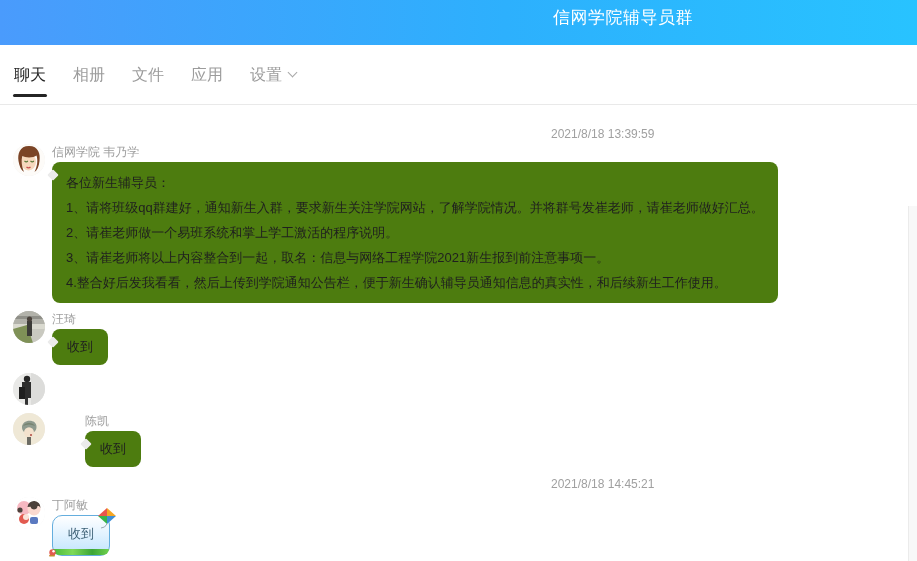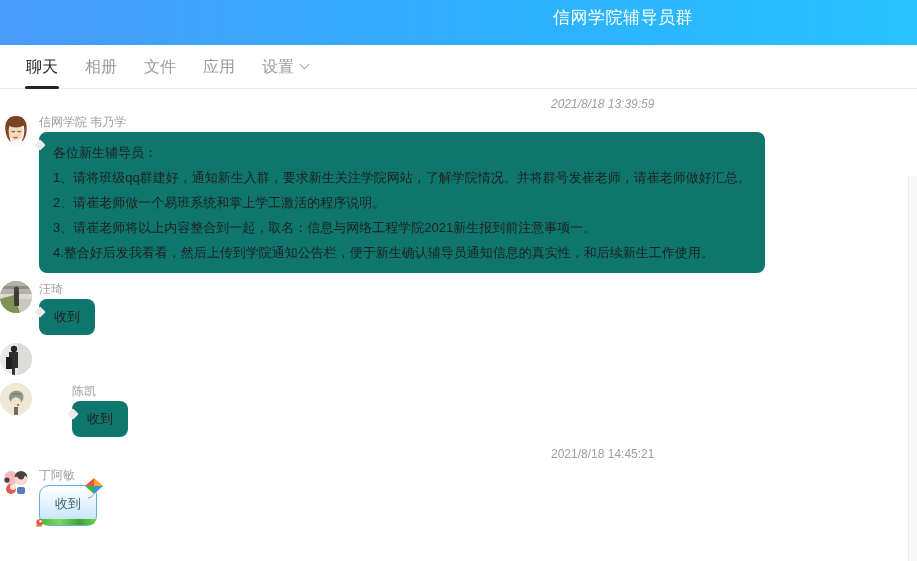--- a/index.html
+++ b/index.html
@@ -6,48 +6,48 @@
   html,body { width:917px; height:561px; overflow:hidden; background:#fff;
     font-family:"Liberation Sans","DejaVu Sans",sans-serif; color:#1f1f1f; }
 
   
   .header { position:relative; height:45px;
     background:linear-gradient(90deg,#4a9bfc 0%,#2db0fd 55%,#28c3ff 100%); }
   .header-title { position:absolute; left:553px; top:0; line-height:35px;
     font-size:17px; color:#ffffff; letter-spacing:0.5px; }
 
   
-  .tabbar { height:44px; display:flex; align-items:center; padding-left:26px;
+  .tabbar { height:60px; display:flex; align-items:center; padding-left:14px;
     border-bottom:1px solid #e9e9e9; background:#fff; }
   .tab { position:relative; height:44px; line-height:42px; font-size:16px;
     color:#9c9c9c; margin-right:27px; cursor:pointer; display:flex; align-items:center; }
   .tab.active { color:#262626; }
   .tab.active::after { content:""; position:absolute; left:50%; transform:translateX(-50%);
     bottom:0; width:34px; height:3px; background:#242424; border-radius:2px; }
   .chevron { display:inline-block; width:7px; height:7px; border-right:1.5px solid #a8a8a8;
     border-bottom:1.5px solid #a8a8a8; transform:rotate(45deg); margin:-4px 0 0 7px; }
 
   
   .chat { position:relative; height:482px; }
   .timestamp { width:fit-content; margin-left:551px; font-size:12px; color:#a0a0a0; }
-  .ts-1 { margin-top:8px;font-style:italic; }
+  .ts-1 { margin-top:22px; }
   .ts-2 { margin-top:10px; }
 
-  .msg { display:flex; padding-left:0; align-items:flex-start; }
+  .msg { display:flex; padding-left:13px; align-items:flex-start; }
   .m-1 { margin-top:3px; } .m-2 { margin-top:8px; } .m-3 { margin-top:8px; }
   .m-4 { margin-top:8px;gap:33px; } .m-5 { margin-top:6px; }
 
   .avatar { width:32px; height:32px; border-radius:50%; overflow:hidden; flex-shrink:0;
     margin-right:7px; cursor:pointer; background:#f2f2f2; }
   .avatar svg { display:block; }
 
   .msg-body { display:flex; flex-direction:column; }
   .sender { font-size:12px; color:#9d9d9d; line-height:16px; margin-bottom:2px; }
 
-  .bubble { position:relative; background:#0f766e; border-radius:8px; width:fit-content; }
+  .bubble { position:relative; background:#4d7c0f; border-radius:8px; width:fit-content; }
   .bubble::before { content:""; position:absolute; left:-3px; top:9px; width:8px; height:8px;
     background:#ebebeb; transform:rotate(45deg); border-radius:1px; }
   .bubble-long { max-width:726px; padding:8px 14px; font-size:13px; line-height:25px; }
   .bubble-short { padding:8px 15px; font-size:13px; line-height:20px; }
   .bubble-line { white-space:nowrap; }
 
   
   .bubble-special { position:relative; width:fit-content; border:1px solid #64aede;
     border-radius:10px; padding:8px 15px 11px;
     background:linear-gradient(180deg,#ffffff 0%,#e3f3ff 45%,#bfe4fd 100%);

